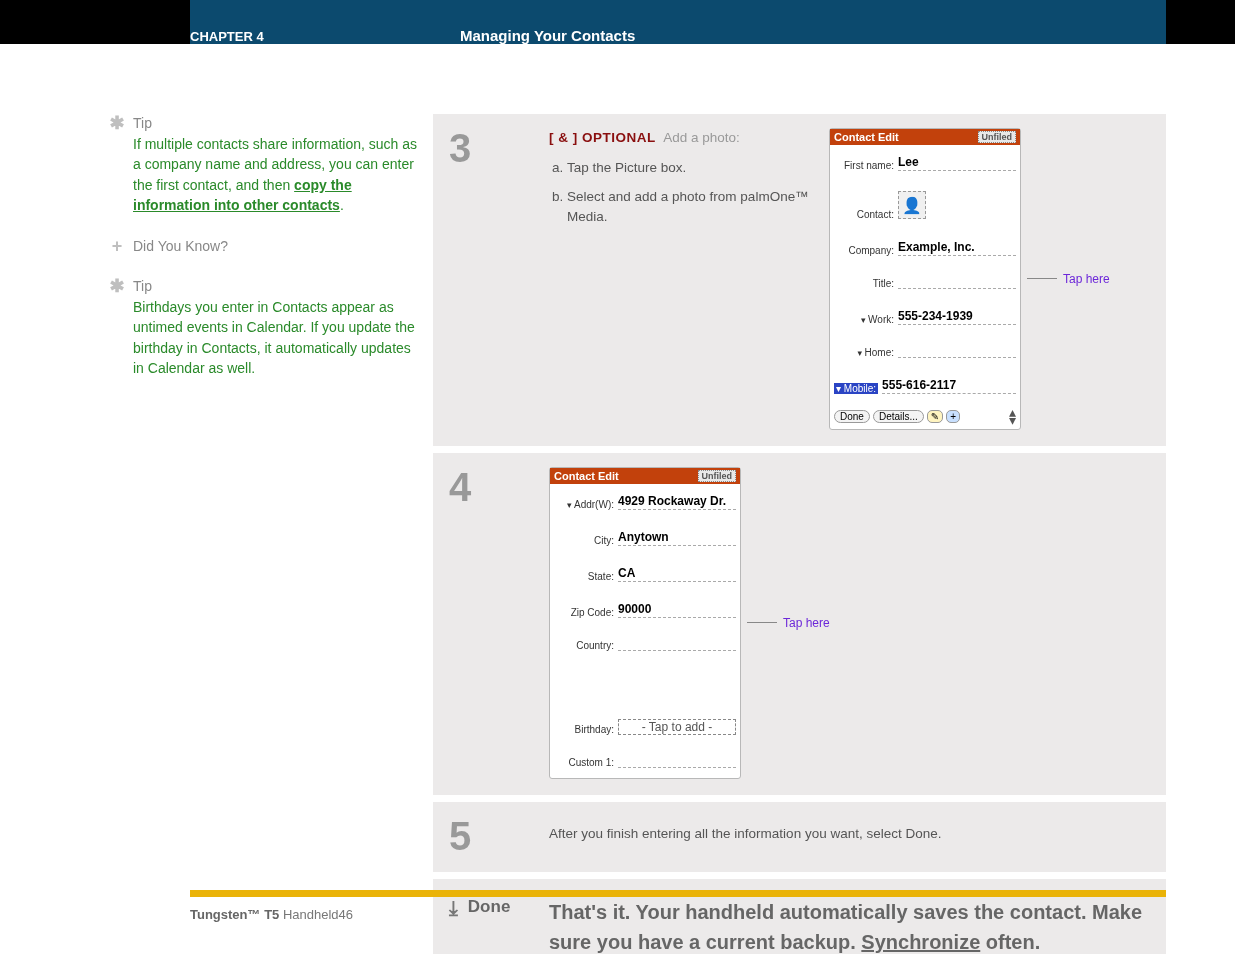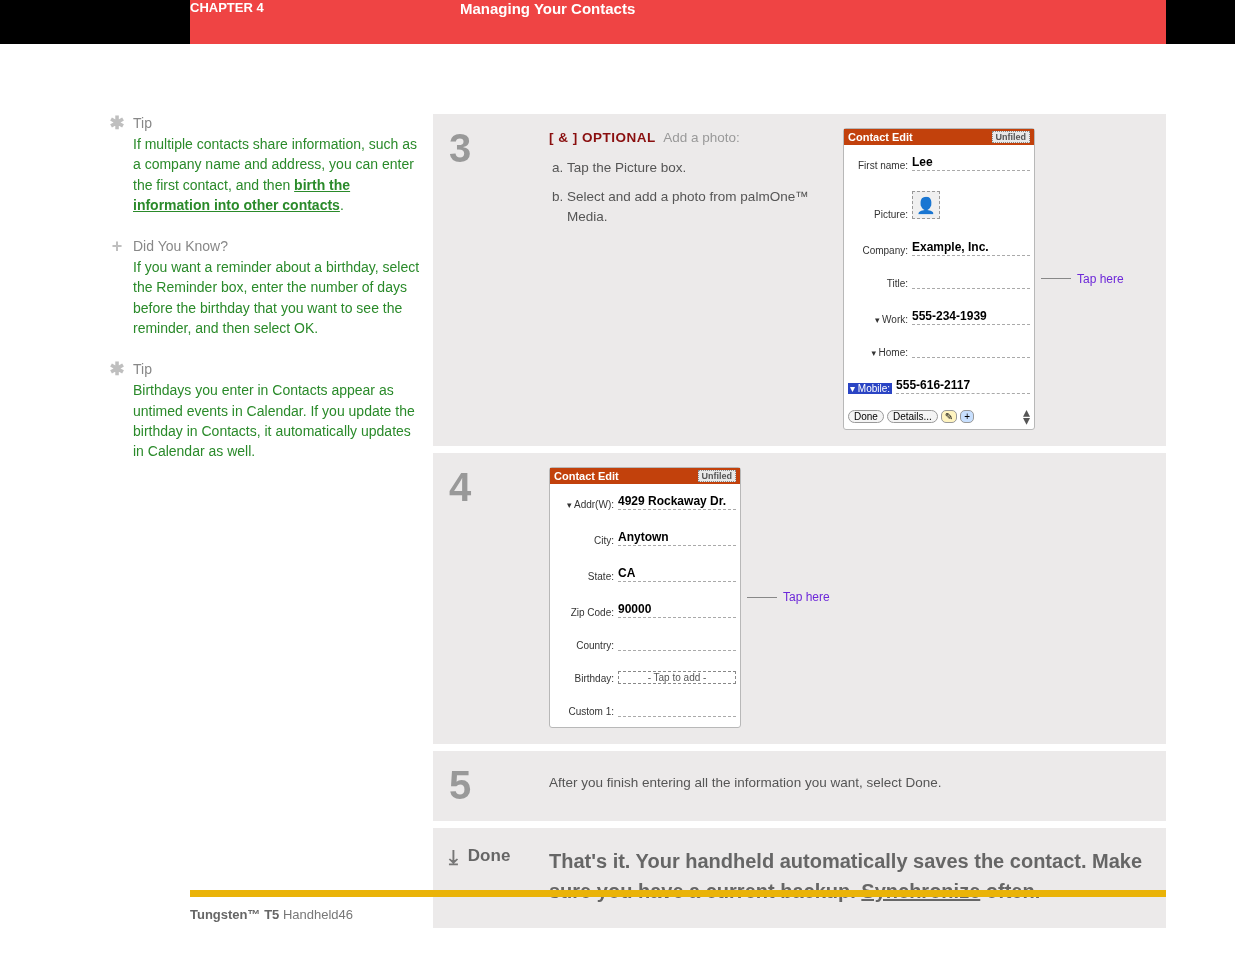--- a/index.html
+++ b/index.html
@@ -1,47 +1,47 @@
 <!DOCTYPE html>
 <html><head>
 <meta charset="utf-8">
 <style>
   html, body { margin:0; padding:0; font-family: Verdana, Arial, sans-serif; background:#fff; color:#333; }
   .page { width:1235px; height:954px; position:relative; box-sizing:border-box; }
   .header-band { background:#000; height:44px; position:relative; }
-  .header-band .inner { position:absolute; left:190px; right:69px; top:0; height:44px; background:#ef4444; display:flex; align-items:flex-start; }
+  .header-band .inner { position:absolute; left:190px; right:69px; top:0; height:44px; background:#0c4a6e; display:flex; align-items:flex-end; }
   .header-band .ch { color:#fff; font-weight:bold; font-size:13px; margin-left:0px; width:270px; }
   .header-band .title { color:#fff; font-weight:bold; font-size:15px; }
   .content { display:flex; padding:0 69px 0 133px; margin-top:70px; }
   .sidebar { width:300px; padding-right:8px; box-sizing:border-box; }
   .tip { margin-bottom:22px; }
   .tip-head { display:flex; align-items:center; gap:8px; margin-bottom:2px; }
   .tip-icon { color:#bfbfbf; font-size:18px; font-weight:bold; line-height:1; margin-left:-24px; width:16px; text-align:center; }
   .tip-label { color:#888; font-weight:normal; font-size:14px; }
   .tip-body { color:#2a8a2a; font-size:14px; line-height:1.45; }
   .tip-body a { color:#2a8a2a; font-weight:bold; text-decoration:underline; }
   .main { flex:1; }
   .step-card { background:#eceaea; margin-bottom:7px; display:flex; padding:14px 16px 16px 16px; box-sizing:border-box; }
   .step-num { font-family:"Arial Black", Arial, sans-serif; font-size:40px; font-weight:900; color:#999; width:100px; line-height:1; }
-  .step-body { flex:1; display:flex; gap:14px; }
+  .step-body { flex:1; display:flex; }
   .step-text { width:280px; font-size:13.5px; color:#555; line-height:1.45; }
   .optional-tag { color:#8a0f0f; font-weight:bold; letter-spacing:0.5px; }
   .step-list { margin:10px 0 0 0; padding-left:18px; }
   .step-list li { margin-bottom:10px; color:#555; list-style-type: lower-alpha;}
   .screenshot-wrap { display:flex; align-items:center; gap:6px; }
   .pda { width:190px; background:#fff; border:1px solid #b8b8b8; border-radius:3px; font-family:Tahoma, Verdana, sans-serif; font-size:11px; color:#000; }
   .pda-title { background:#c2410c; color:#fff; font-weight:bold; padding:2px 4px; display:flex; justify-content:space-between; align-items:center; }
   .pda-title .right { background:#e8e8e8; color:#555; font-size:9px; padding:0 3px; border:1px dotted #888;}
   .pda-field { display:flex; padding:10px 4px; align-items:flex-end; }
   .pda-field .lab { width:60px; text-align:right; font-size:10px; color:#333; margin-right:4px; }
   .pda-field .lab.drop::before { content:"▾ "; font-size:9px;}
   .pda-field .val { flex:1; font-weight:bold; border-bottom:1px dashed #aaa; font-size:12px; padding-bottom:1px;}
   .pda-field .val.noline{ border-bottom:none;}
   .pda-field .val.empty { min-height:11px; }
-  .pda-field .val.sel { border:1px dashed #888; font-weight:normal; font-size:10px; color:#555; text-align:center; padding:0 2px;}
+  .pda-field .val.sel { border:1px dashed #888; font-weight:normal; font-size:12px; color:#555; text-align:center; padding:0 2px;margin-top:48px;}
   .pda-pic { width:26px; height:26px; border:1px dashed #999; background:#f0f0f0; display:flex; align-items:center; justify-content:center; font-size:16px; color:#bbb;}
   .pda-highlight { background:#2a44c4; color:#fff; padding:0 2px; font-size:10px;}
   .pda-bottom { display:flex; gap:3px; padding:4px; align-items:center; }
   .pda-btn { border:1px solid #999; border-radius:8px; font-size:10px; padding:0 5px; background:#f4f4f4; }
   .pda-iconbtn { border:1px solid #999; border-radius:5px; font-size:10px; padding:0 3px; background:#fff4c0;}
   .pda-iconbtn.blue{background:#c8e0ff;}
   .pda-arrows { margin-left:auto; font-size:14px; color:#555; line-height:0.6;}
   .callout { color:#6d28d9; font-size:12px; white-space:nowrap; }
   .callout-line { width:30px; height:1px; background:#888; }
   .step5 .step-text { width:auto; padding-top:8px; padding-bottom:8px; }
@@ -69,30 +69,29 @@
   <div class="content">
 
     <div class="sidebar">
 
       <div class="tip">
         <div class="tip-head">
           <span class="tip-icon">✱</span>
           <span class="tip-label">Tip</span>
         </div>
         <div class="tip-body">
-          <span>If multiple contacts share information, such as a company name and address, you can enter the first contact, and then </span><a href="#">birth the information into other contacts</a><span>.</span>
+          <span>If multiple contacts share information, such as a company name and address, you can enter the first contact, and then </span><a href="#">copy the information into other contacts</a><span>.</span>
         </div>
       </div>
 
       <div class="tip">
         <div class="tip-head">
           <span class="tip-icon">+</span>
           <span class="tip-label">Did You Know?</span>
         </div>
-        <div class="tip-body">If you want a reminder about a birthday, select the Reminder box, enter the number of days before the birthday that you want to see the reminder, and then select OK.</div>
       </div>
 
       <div class="tip">
         <div class="tip-head">
           <span class="tip-icon">✱</span>
           <span class="tip-label">Tip</span>
         </div>
         <div class="tip-body">Birthdays you enter in Contacts appear as untimed events in Calendar. If you update the birthday in Contacts, it automatically updates in Calendar as well.</div>
       </div>
 
@@ -114,21 +113,21 @@
             <div class="pda">
               <div class="pda-title">
                 <span>Contact Edit</span>
                 <span class="right">Unfiled</span>
               </div>
               <div class="pda-field">
                   <span class="lab">First name:</span>
                   <span class="val">Lee</span>
                 </div>
               <div class="pda-field">
-                  <span class="lab">Picture:</span>
+                  <span class="lab">Contact:</span>
                   <span class="val noline">
                     <span class="pda-pic">👤</span>
                   </span>
                 </div>
               <div class="pda-field">
                   <span class="lab">Company:</span>
                   <span class="val">Example, Inc.</span>
                 </div>
               <div class="pda-field">
                   <span class="lab">Title:</span>

